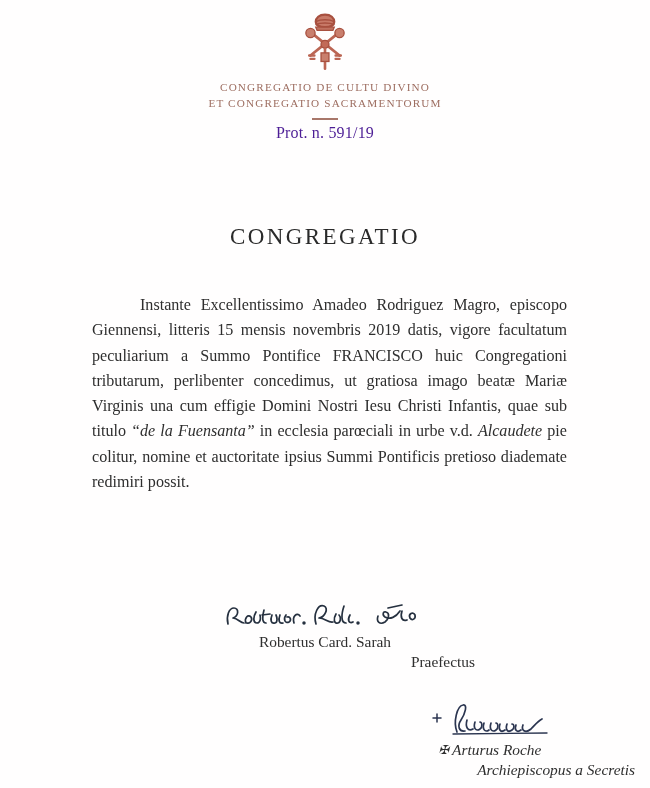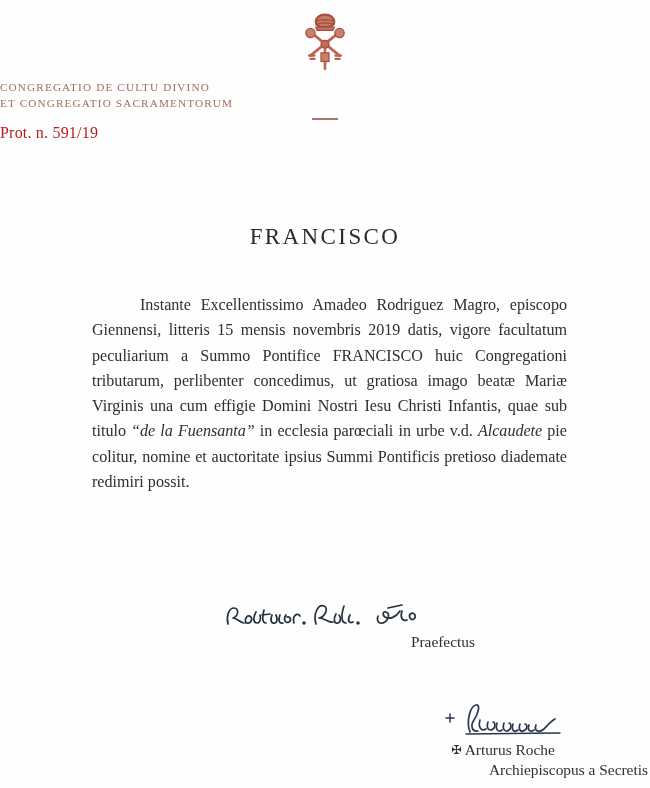--- a/index.html
+++ b/index.html
@@ -21,21 +21,21 @@
     inset: 0;
     background: #fffefe;
   }
 
   
   .letterhead {
     position: absolute;
     top: 8px;
     left: 0;
     right: 0;
-    text-align: left;
+    text-align: center;
   }
 
   .emblem {
     width: 66px;
     height: 66px;
     margin: 0 auto;
     display: block;
   }
 
   .dicastery-name {
@@ -51,21 +51,21 @@
 
   .prot-divider {
     width: 26px;
     height: 1.6px;
     background: #a8776a;
     margin: 7px auto 4px auto;
   }
 
   .prot-number {
     font-size: 16px;
-    color: #b91c1c;
+    color: #4c1d95;
     letter-spacing: 0.2px;
   }
 
   
   .doc-title {
     position: absolute;
     top: 224px;
     left: 0;
     right: 0;
     text-align: center;
@@ -104,22 +104,23 @@
   }
 
   .sig-prefect {
     top: 598px;
     left: 175px;
     width: 300px;
   }
 
   .sig-secretary {
     top: 700px;
-    left: 358px;
+    left: 345px;
     width: 290px;
+    font-style: italic;
   }
 
   .sig-mark { display: block; margin: 0 auto; }
 
   .sig-name {
     font-size: 15.4px;
     color: #2f2f2f;
     line-height: 20px;
     white-space: nowrap;
   }
@@ -178,21 +179,21 @@
     <div class="dicastery-name">
       <span class="ln">CONGREGATIO DE CULTU DIVINO</span>
       <span class="ln">ET CONGREGATIO SACRAMENTORUM</span>
     </div>
 
     <div class="prot-divider"></div>
 
     <div class="prot-number">Prot. n. 591/19</div>
   </div>
 
-  <div class="doc-title">FRANCISCO</div>
+  <div class="doc-title">CONGREGATIO</div>
 
   <div class="body-text">
 
     <p class="para"><span>Instante Excellentissimo Amadeo Rodriguez Magro, episcopo Giennensi, litteris 15 mensis novembris 2019 datis, vigore facultatum peculiarium a Summo Pontifice FRANCISCO huic Congregationi tributarum, perlibenter concedimus, ut gratiosa imago beatæ Mariæ Virginis una cum effigie Domini Nostri Iesu Christi Infantis, quae sub titulo </span><i>“de la Fuensanta”</i><span> in ecclesia parœciali in urbe v.d. </span><i>Alcaudete</i><span> pie colitur, nomine et auctoritate ipsius Summi Pontificis pretioso diademate redimiri possit.</span></p>
 
 
   </div>
 
   <div class="sig-block sig-prefect">
     <svg class="sig-mark" width="210" height="34" viewBox="0 0 210 34">
@@ -211,20 +212,21 @@
         <path d="M116 16 C113 21 114 26 118 25 C121 24 121 19 119 17"></path>
         <path d="M124 8 C121 17 121 25 126 25"></path>
         <path d="M130 17 C127 22 129 26 133 24"></path>
         <circle cx="138" cy="25" r="0.9" fill="#25303f"></circle>
         <path d="M158 18 C156 24 160 27 165 24 C169 21 170 15 166 14 C163 13 162 17 165 19 C170 22 176 19 180 13"></path>
         <path d="M168 10 L182 7"></path>
         <path d="M182 13 C180 19 182 24 187 22"></path>
         <path d="M190 20 C188 16 193 13 195 17 C196 21 192 23 190 20"></path>
       </g>
     </svg>
+    <div class="sig-name">Robertus Card. Sarah</div>
     <div class="sig-role">Praefectus</div>
   </div>
 
   <div class="sig-block sig-secretary">
     <svg class="sig-mark" width="190" height="40" viewBox="0 0 190 40">
       <g fill="none" stroke="#2b3550" stroke-width="1.7" stroke-linecap="round" stroke-linejoin="round">
 
         <path d="M38 18 L46 18 M42 14 L42 22" stroke-width="1.5"></path>
 
         <path d="M62 32 C58 22 62 6 68 5 C73 4 70 14 66 20 C62 26 64 32 70 31"></path>

